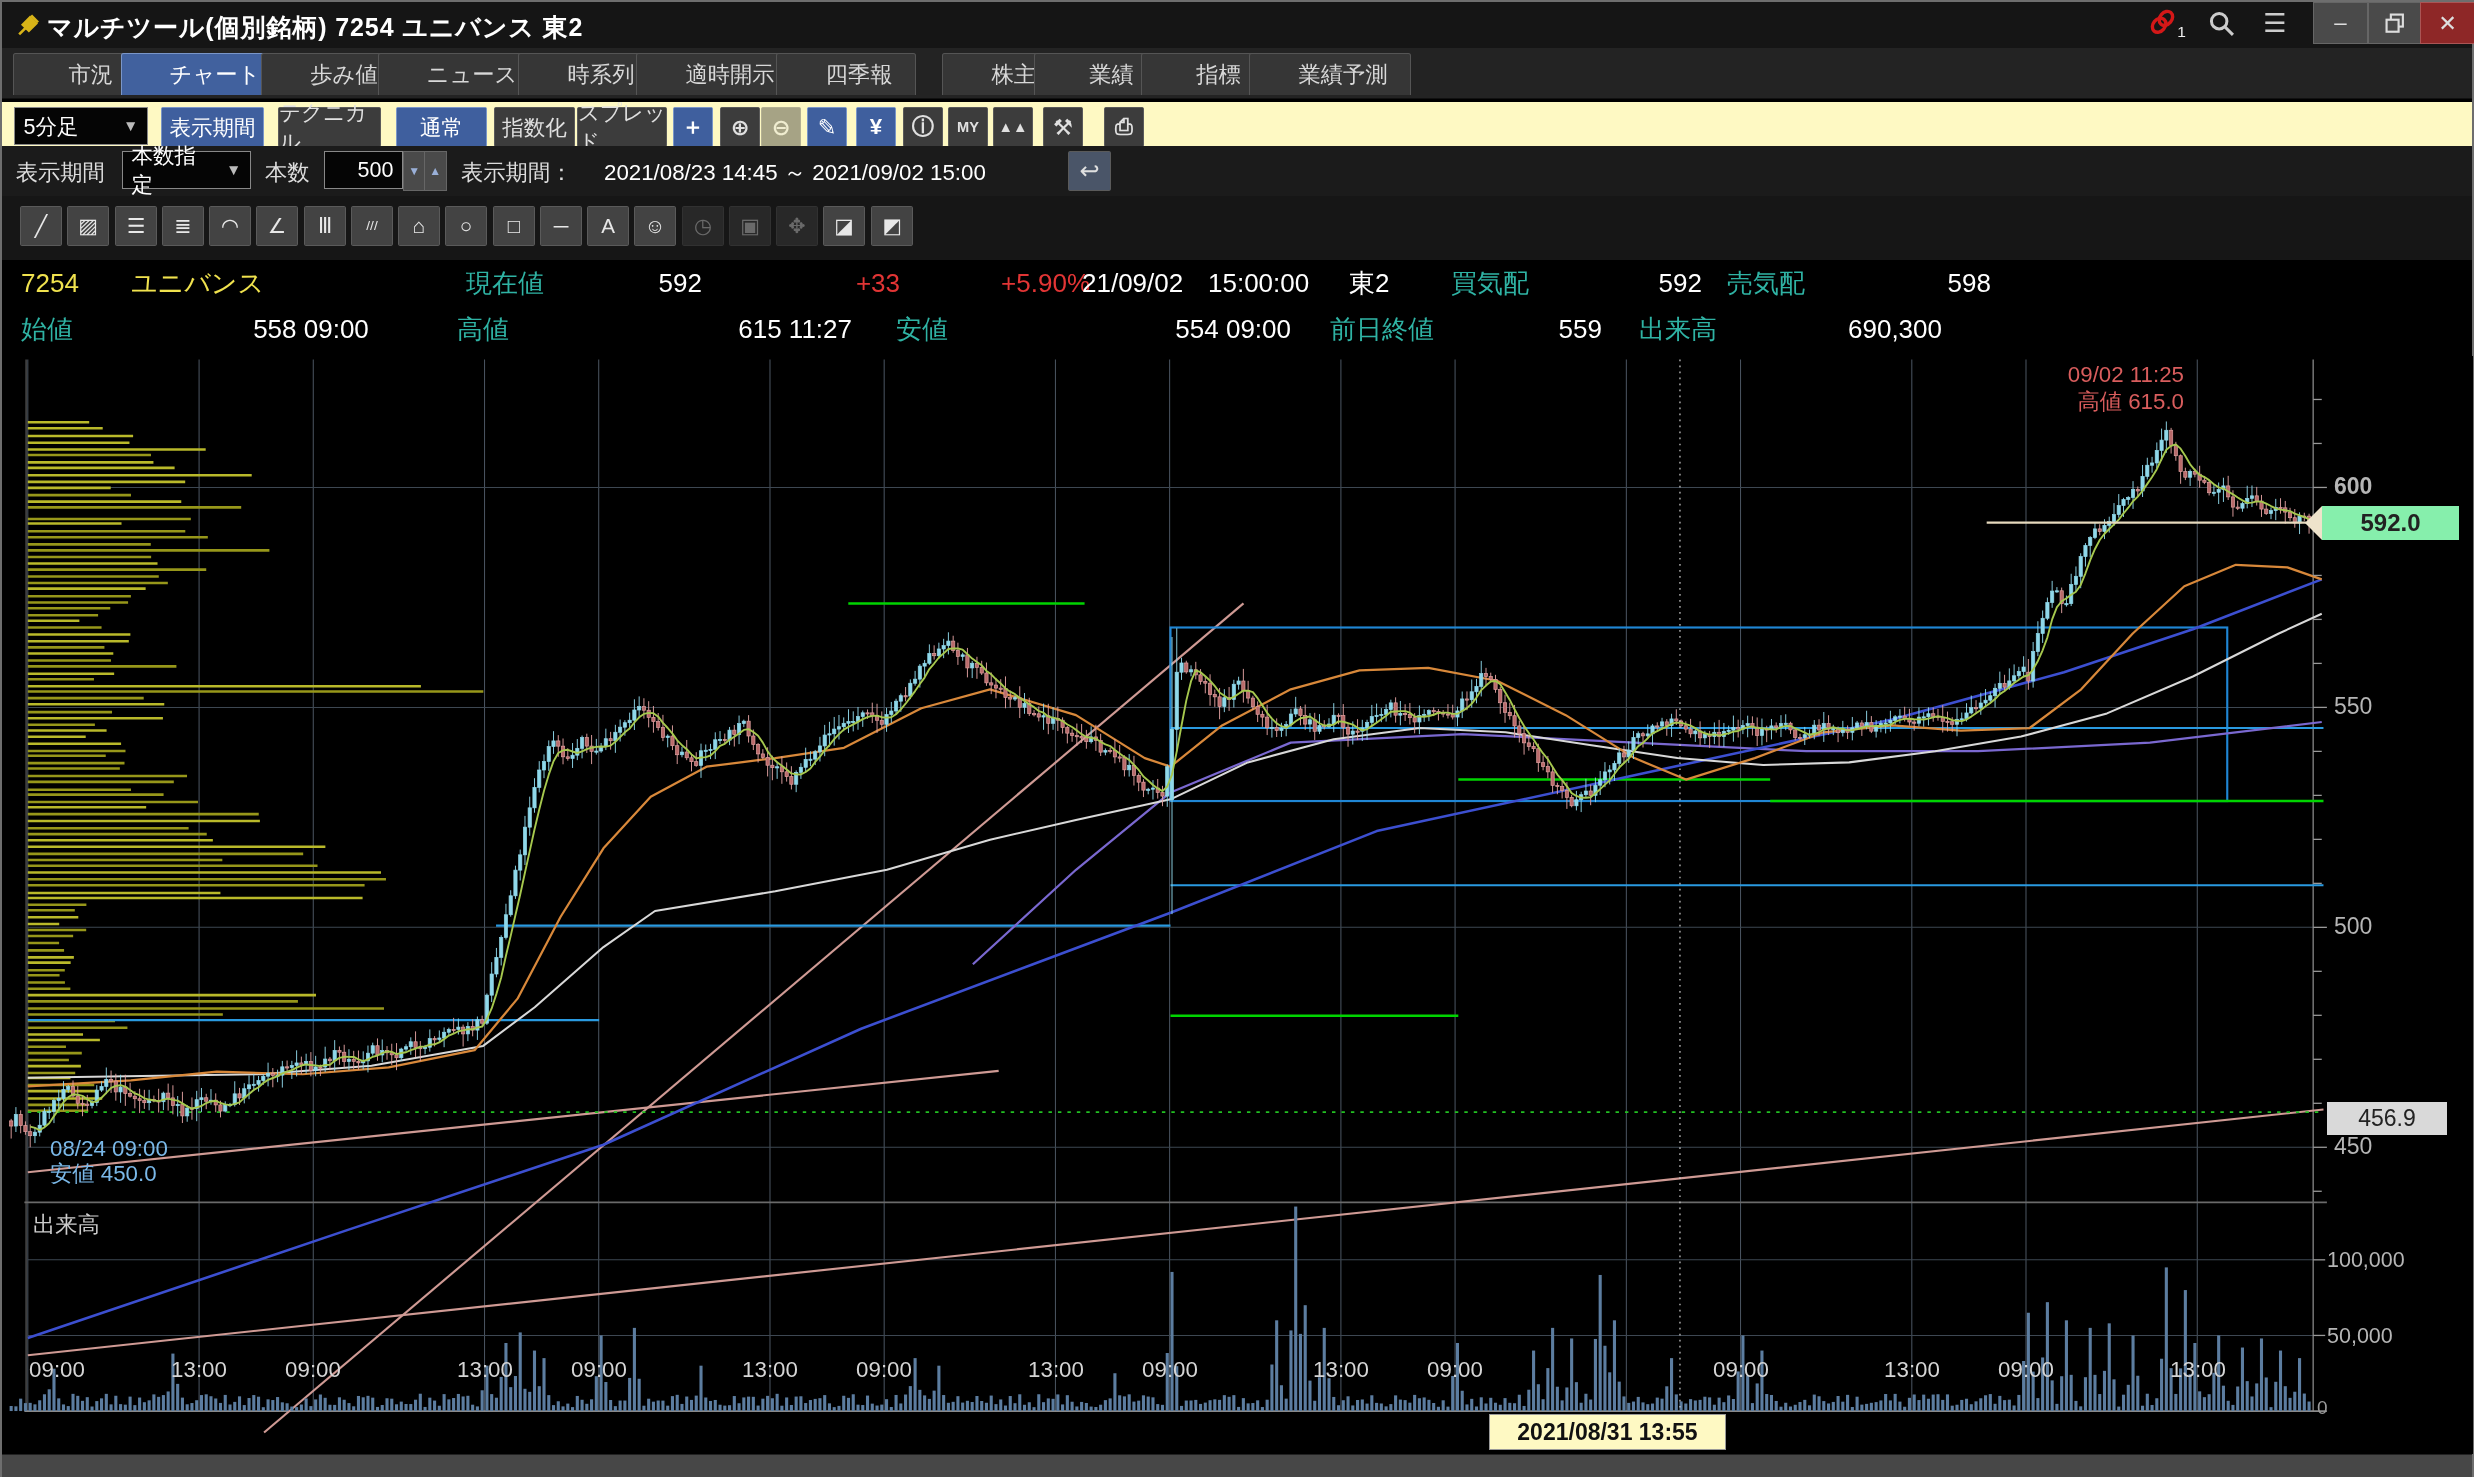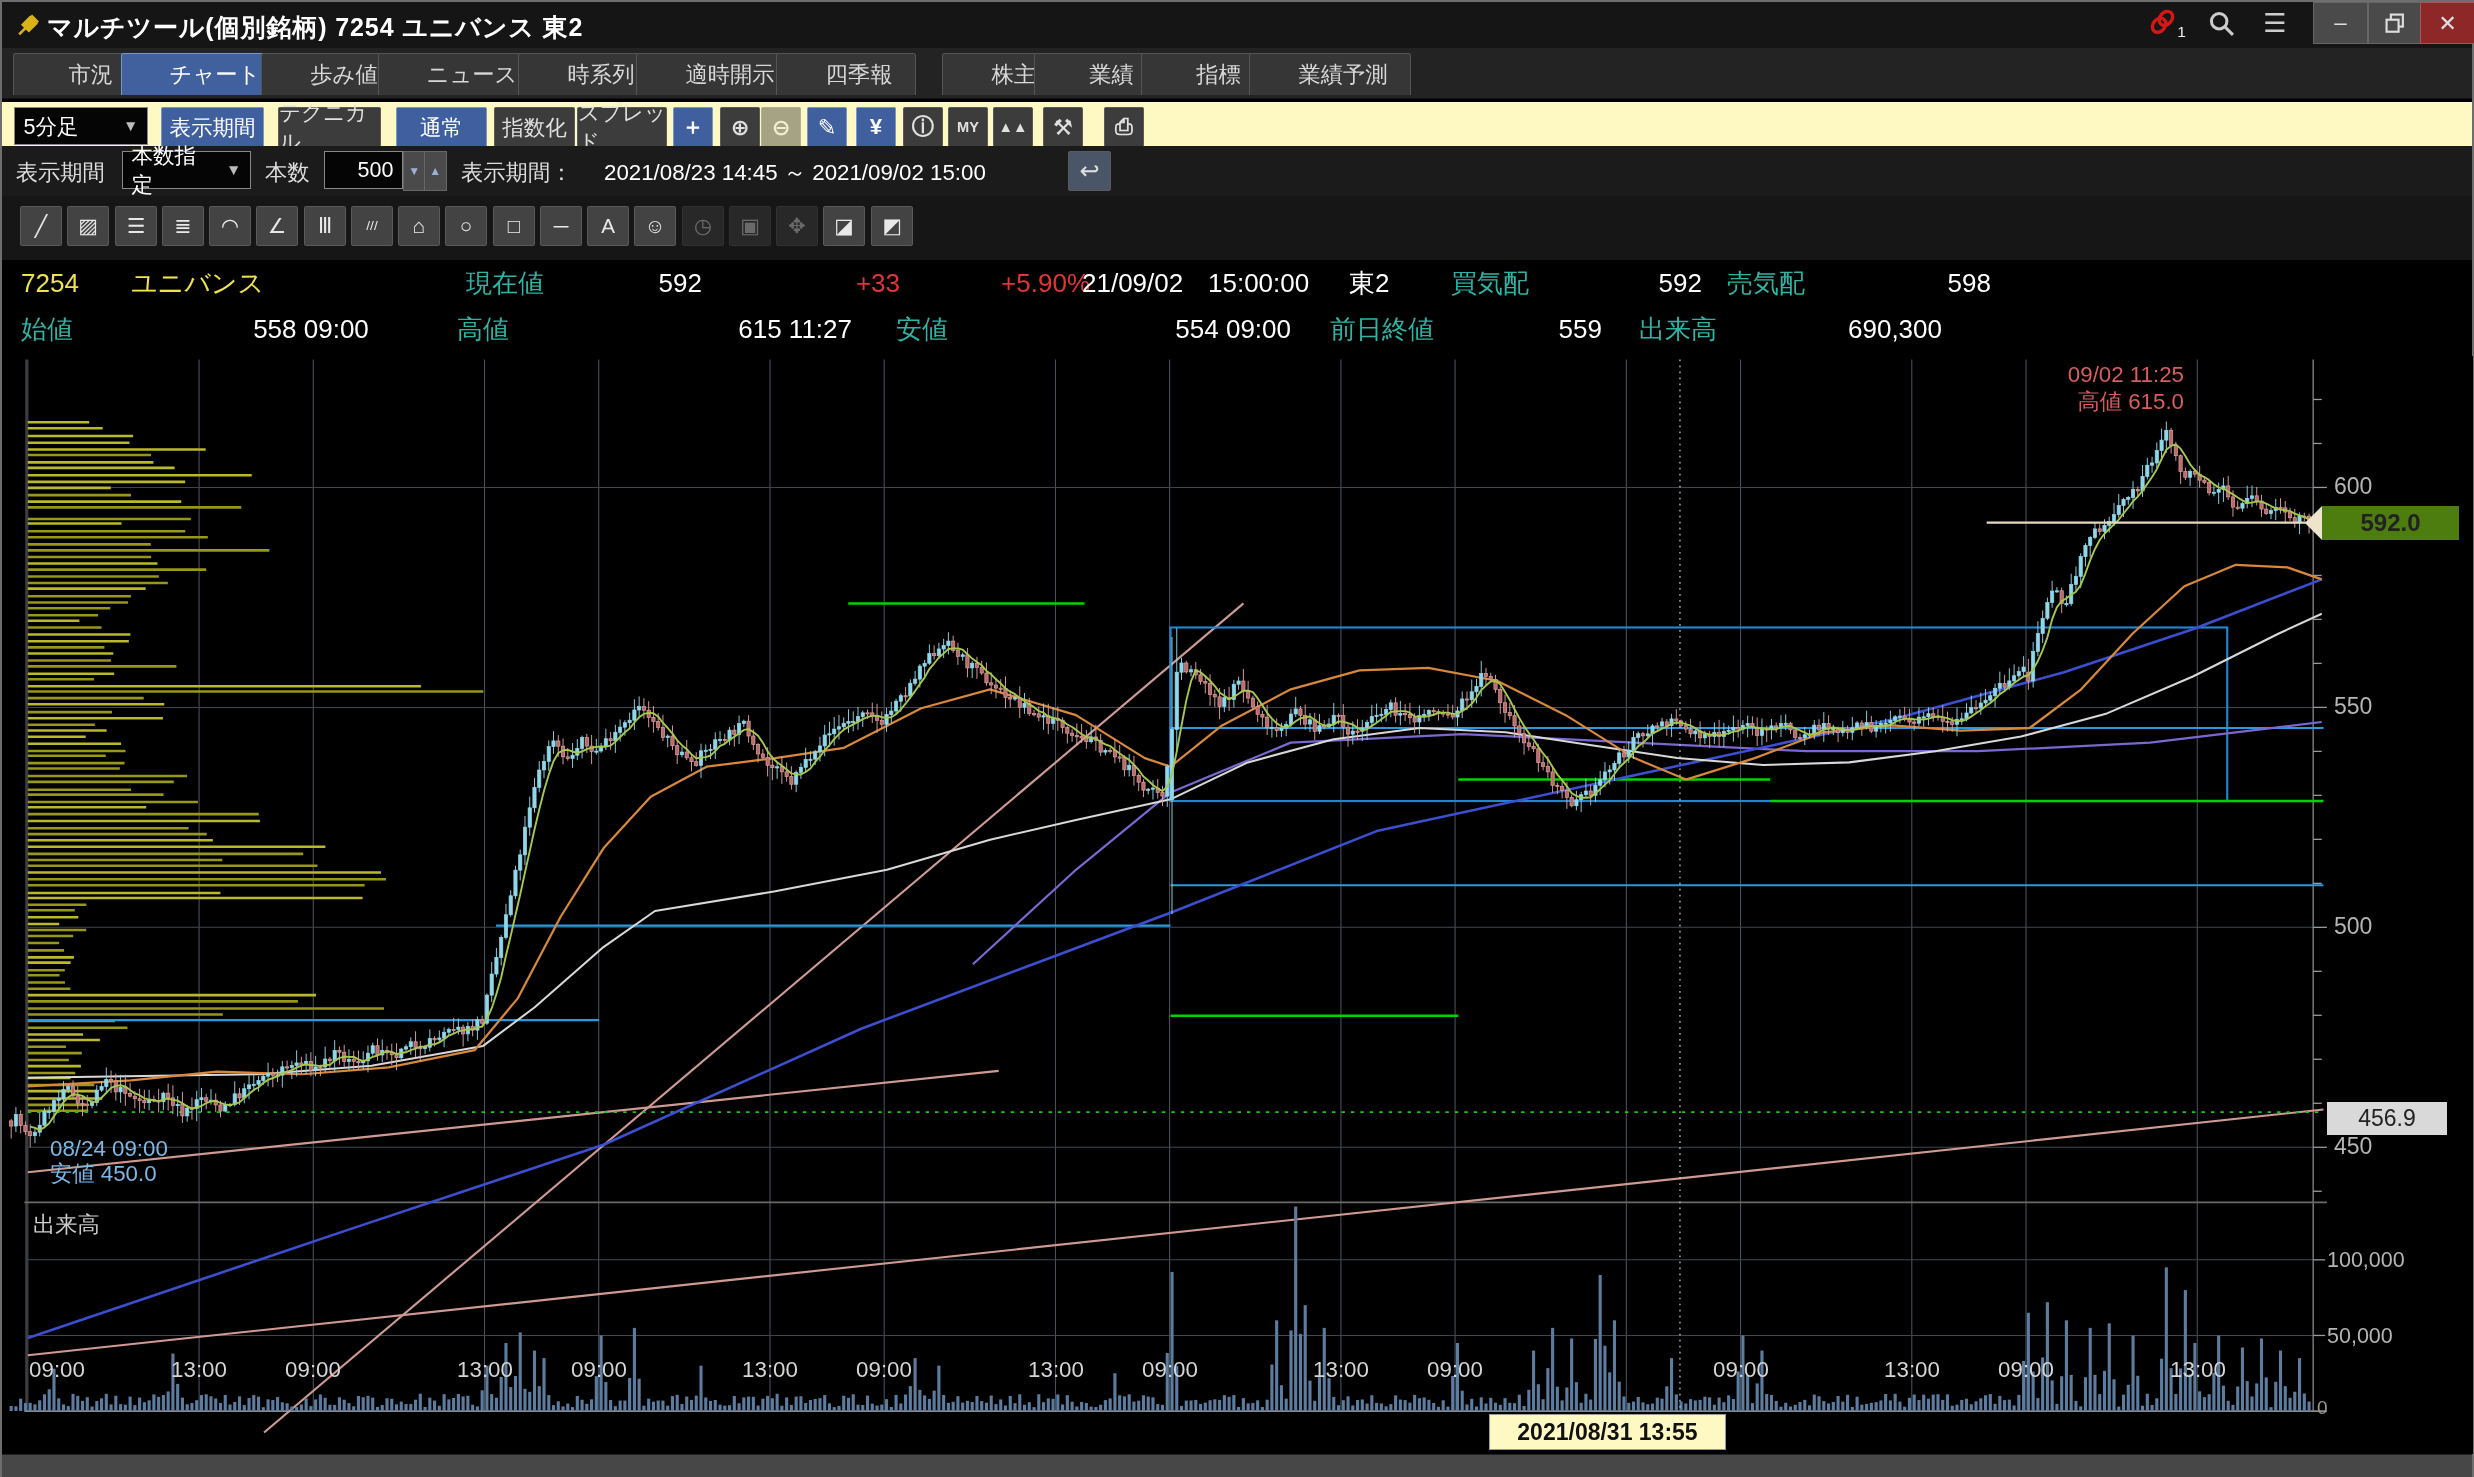--- a/index.html
+++ b/index.html
@@ -38,21 +38,21 @@
   #quote1{position:absolute;left:0;top:258px;width:100%;height:46px;background:#000;}
   #quote2{position:absolute;left:0;top:304px;width:100%;height:46px;background:#000;}
   .qspan{position:absolute;top:0;height:46px;line-height:46px;font-size:26px;color:#fff;white-space:nowrap;}
   .q-teal{color:#2fb3a4;} .q-yellow{color:#f0e24e;} .q-red{color:#e23535;} .q-right{text-align:right;}
   
   #chart-wrap{position:absolute;left:0;top:354px;width:2471px;height:1098px;background:#000;}
   #bottombar{position:absolute;left:0;top:1452px;width:100%;height:23px;background:#474747;border-top:1.7px solid #222;}
   .ch-txt{position:absolute;white-space:nowrap;}
   #high-note{right:289px;top:5.2px;text-align:right;color:#d95d5d;font-size:22.3px;line-height:27px;}
   #low-note{left:48px;top:780px;color:#7ab8e8;font-size:22.3px;line-height:25px;}
-  #price-callout{left:2320px;top:150px;width:137px;height:34px;background:#4d7c0f;color:#222;font-size:24px;
+  #price-callout{left:2320px;top:150px;width:137px;height:34px;background:#86efac;color:#222;font-size:24px;
     font-weight:bold;display:flex;align-items:center;justify-content:center;}
   #price-callout::before{content:"";position:absolute;left:-17px;top:0;border-right:17px solid #eee3cb;
     border-top:17px solid transparent;border-bottom:17px solid transparent;}
   #trend-readout{left:2325px;top:746px;width:120px;height:33px;background:#d9d9d9;color:#222;font-size:23px;
     display:flex;align-items:center;justify-content:center;}
   #vol-pane-label{left:31px;top:854px;color:#ccc;font-size:22.3px;}
   .vol-axis-lab{left:2325px;color:#b5b5b5;font-size:21.5px;}
   #crosshair-tooltip{left:1487px;top:1058px;width:235px;height:34px;background:#fef9c3;color:#111;font-size:23px;
     font-weight:bold;display:flex;align-items:center;justify-content:center;border:0.9px solid #999;}
   .price-lab{position:absolute;left:2332px;color:#b5b5b5;font-size:23px;}
@@ -1847,21 +1847,21 @@
         <div>安値 450.0</div>
     </div>
     <div class="ch-txt" id="price-callout">592.0</div>
     <div class="ch-txt" id="trend-readout">456.9</div>
     <div class="ch-txt" id="vol-pane-label">出来高</div>
     <div class="ch-txt vol-axis-lab" style="top:892px;">100,000</div>
     <div class="ch-txt vol-axis-lab" style="top:968px;">50,000</div>
     <div class="ch-txt" style="left:2315px;top:1041px;color:#9a9a9a;font-size:19px;">0</div>
     <div class="ch-txt" id="crosshair-tooltip">2021/08/31 13:55</div>
     <div id="price-labels">
-        <div class="price-lab" style="top: 117px;">600</div>
+        <div class="price-lab" style="top: 117px; font-weight: bold;">600</div>
         <div class="price-lab" style="top: 337px;">550</div>
         <div class="price-lab" style="top: 557px;">500</div>
         <div class="price-lab" style="top: 777px;">450</div>
       </div>
     <div id="time-labels">
         <div class="time-lab" style="left: 55px;">09:00</div>
         <div class="time-lab" style="left: 197px;">13:00</div>
         <div class="time-lab" style="left: 311px;">09:00</div>
         <div class="time-lab" style="left: 483px;">13:00</div>
         <div class="time-lab" style="left: 597px;">09:00</div>

